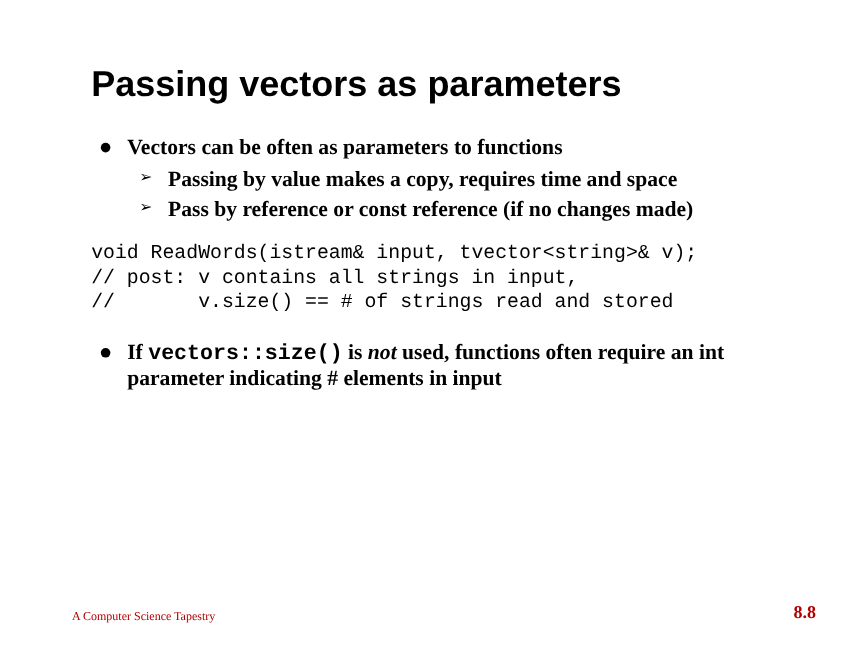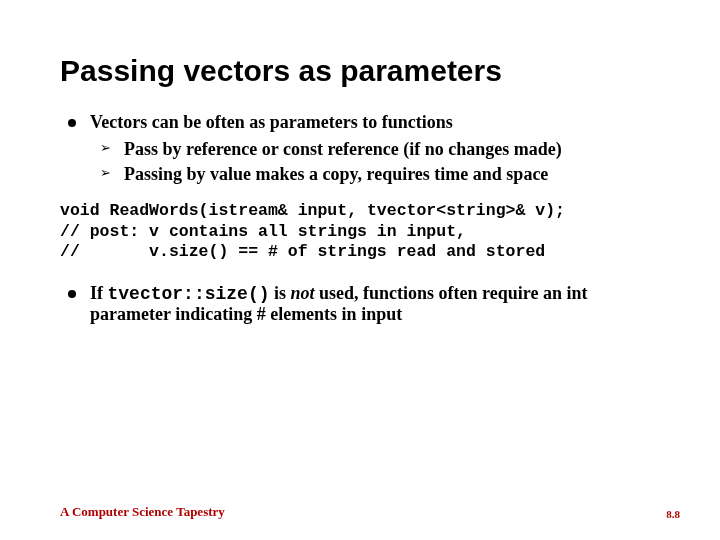--- a/index.html
+++ b/index.html
@@ -10,21 +10,21 @@
     background: #fff;
     font-family: "Times New Roman", Times, serif;
     color: #000;
     overflow: hidden;
   }
   .slide {
     position: relative;
     width: 720px;
     height: 540px;
     box-sizing: border-box;
-    padding: 54px 60px 0 60px;
+    padding: 54px 60px 0 76px;
   }
   .title {
     font-family: Arial, Helvetica, sans-serif;
     font-weight: bold;
     font-size: 30px;
     color: #000;
     margin: 0 0 24px 0;
   }
   ul.top {
     list-style: none;
@@ -64,75 +64,75 @@
     content: '\27A2'; 
     position: absolute;
     left: 10px;
     top: 1px;
     font-size: 13px;
     color: #000;
     font-weight: normal;
   }
   pre.code {
     font-family: "Courier New", Courier, monospace;
-    font-weight: bold;
+    font-weight: normal;
     font-size: 16.5px;
     line-height: 1.25;
     margin: 0 0 20px 0;
     white-space: pre;
   }
   .inline-code {
     font-family: "Courier New", Courier, monospace;
   }
   .not-it {
     font-style: italic;
     font-weight: bold;
     margin-top: 32px;
   }
   .footer-left {
     position: absolute;
     left: 60px;
     bottom: 20px;
     color: #b00000;
-    font-weight: bold;
-    font-size: 13px;
+    font-weight: normal;
+    font-size: 10px;
   }
   .footer-right {
     position: absolute;
     right: 40px;
     bottom: 20px;
     color: #b00000;
     font-weight: bold;
-    font-size: 11px;
+    font-size: 15px;
   }
 </style>
 </head>
 <body>
 
 <div class="slide">
 
   <h1 class="title">Passing vectors as parameters</h1>
 
   <ul class="top">
     <li>
       <span>Vectors can be often as parameters to functions</span>
       <ul class="sub">
+        <li>Passing by value makes a copy, requires time and space</li>
         <li>Pass by reference or const reference (if no changes made)</li>
-        <li>Passing by value makes a copy, requires time and space</li>
       </ul>
     </li>
   </ul>
 
   <pre class="code">void ReadWords(istream&amp; input, tvector&lt;string&gt;&amp; v);
 // post: v contains all strings in input,
 //       v.size() == # of strings read and stored</pre>
 
 
   <ul class="top">
     <li>
-      <span>If </span><span class="inline-code">tvector::size()</span><span> is </span><span class="not-it">not</span><span> used, functions often require an int parameter indicating # elements in input</span>
+      <span>If </span><span class="inline-code">vectors::size()</span><span> is </span><span class="not-it">not</span><span> used, functions often require an int parameter indicating # elements in input</span>
     </li>
   </ul>
 
   <div class="footer-left">A Computer Science Tapestry</div>
   <div class="footer-right">8.8</div>
 
 </div>
 
 </body></html>

